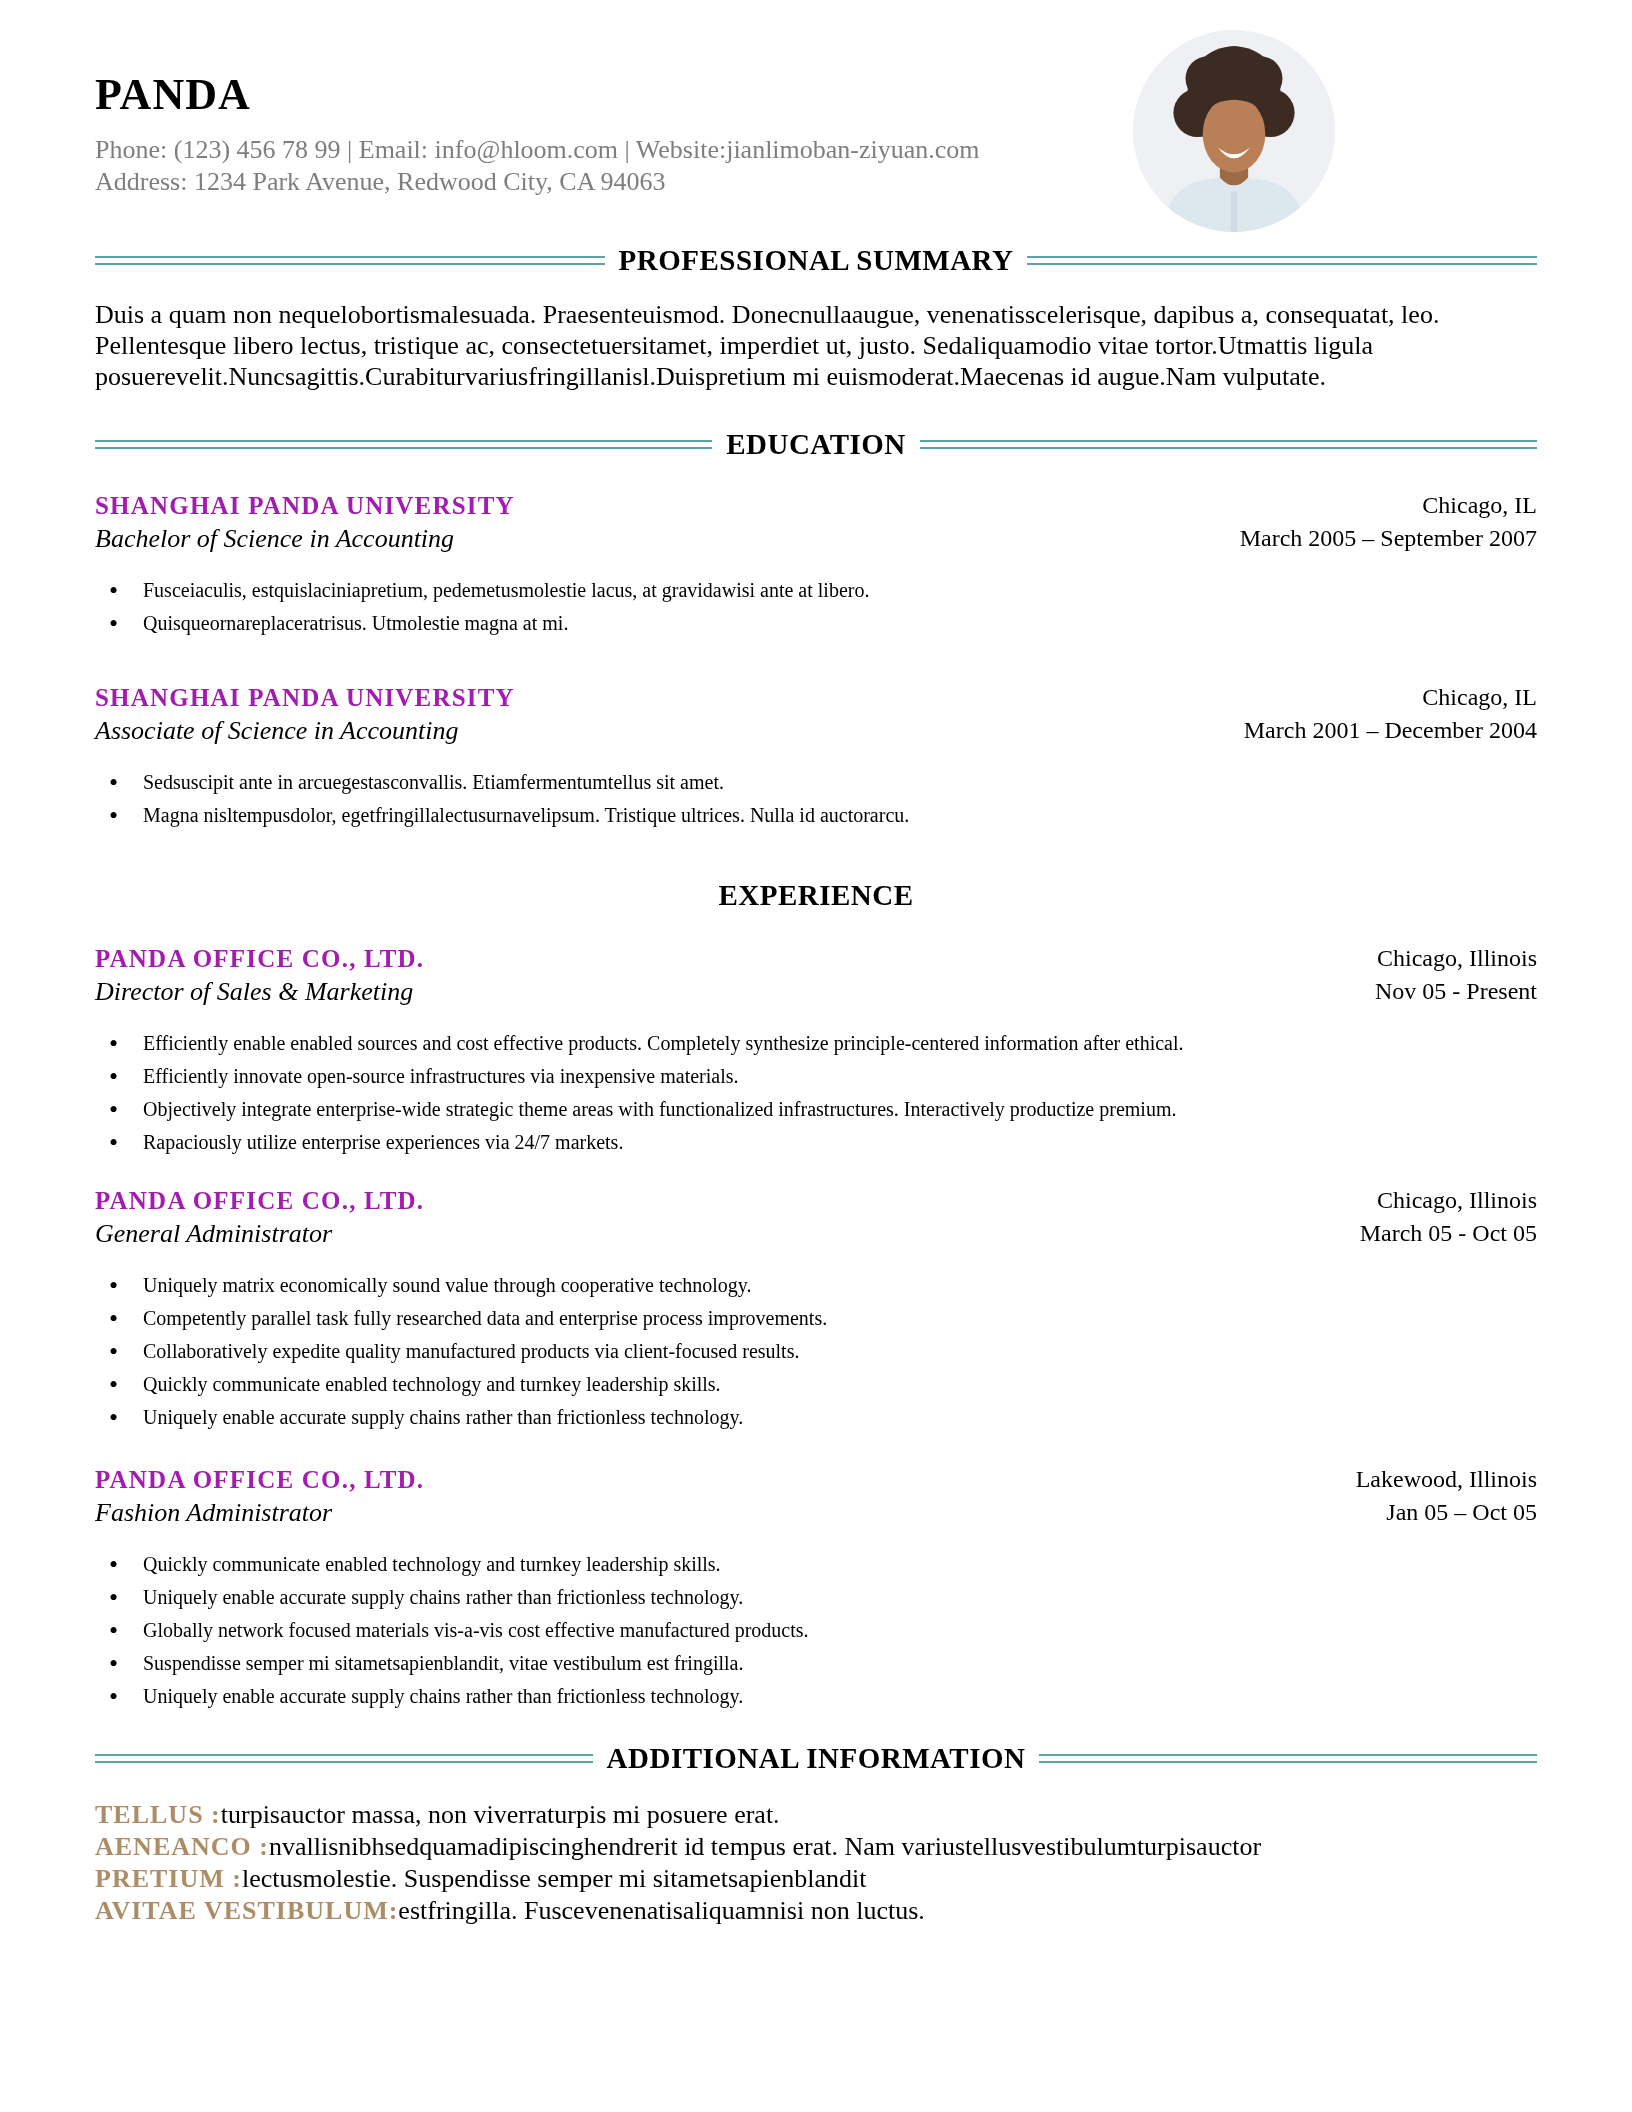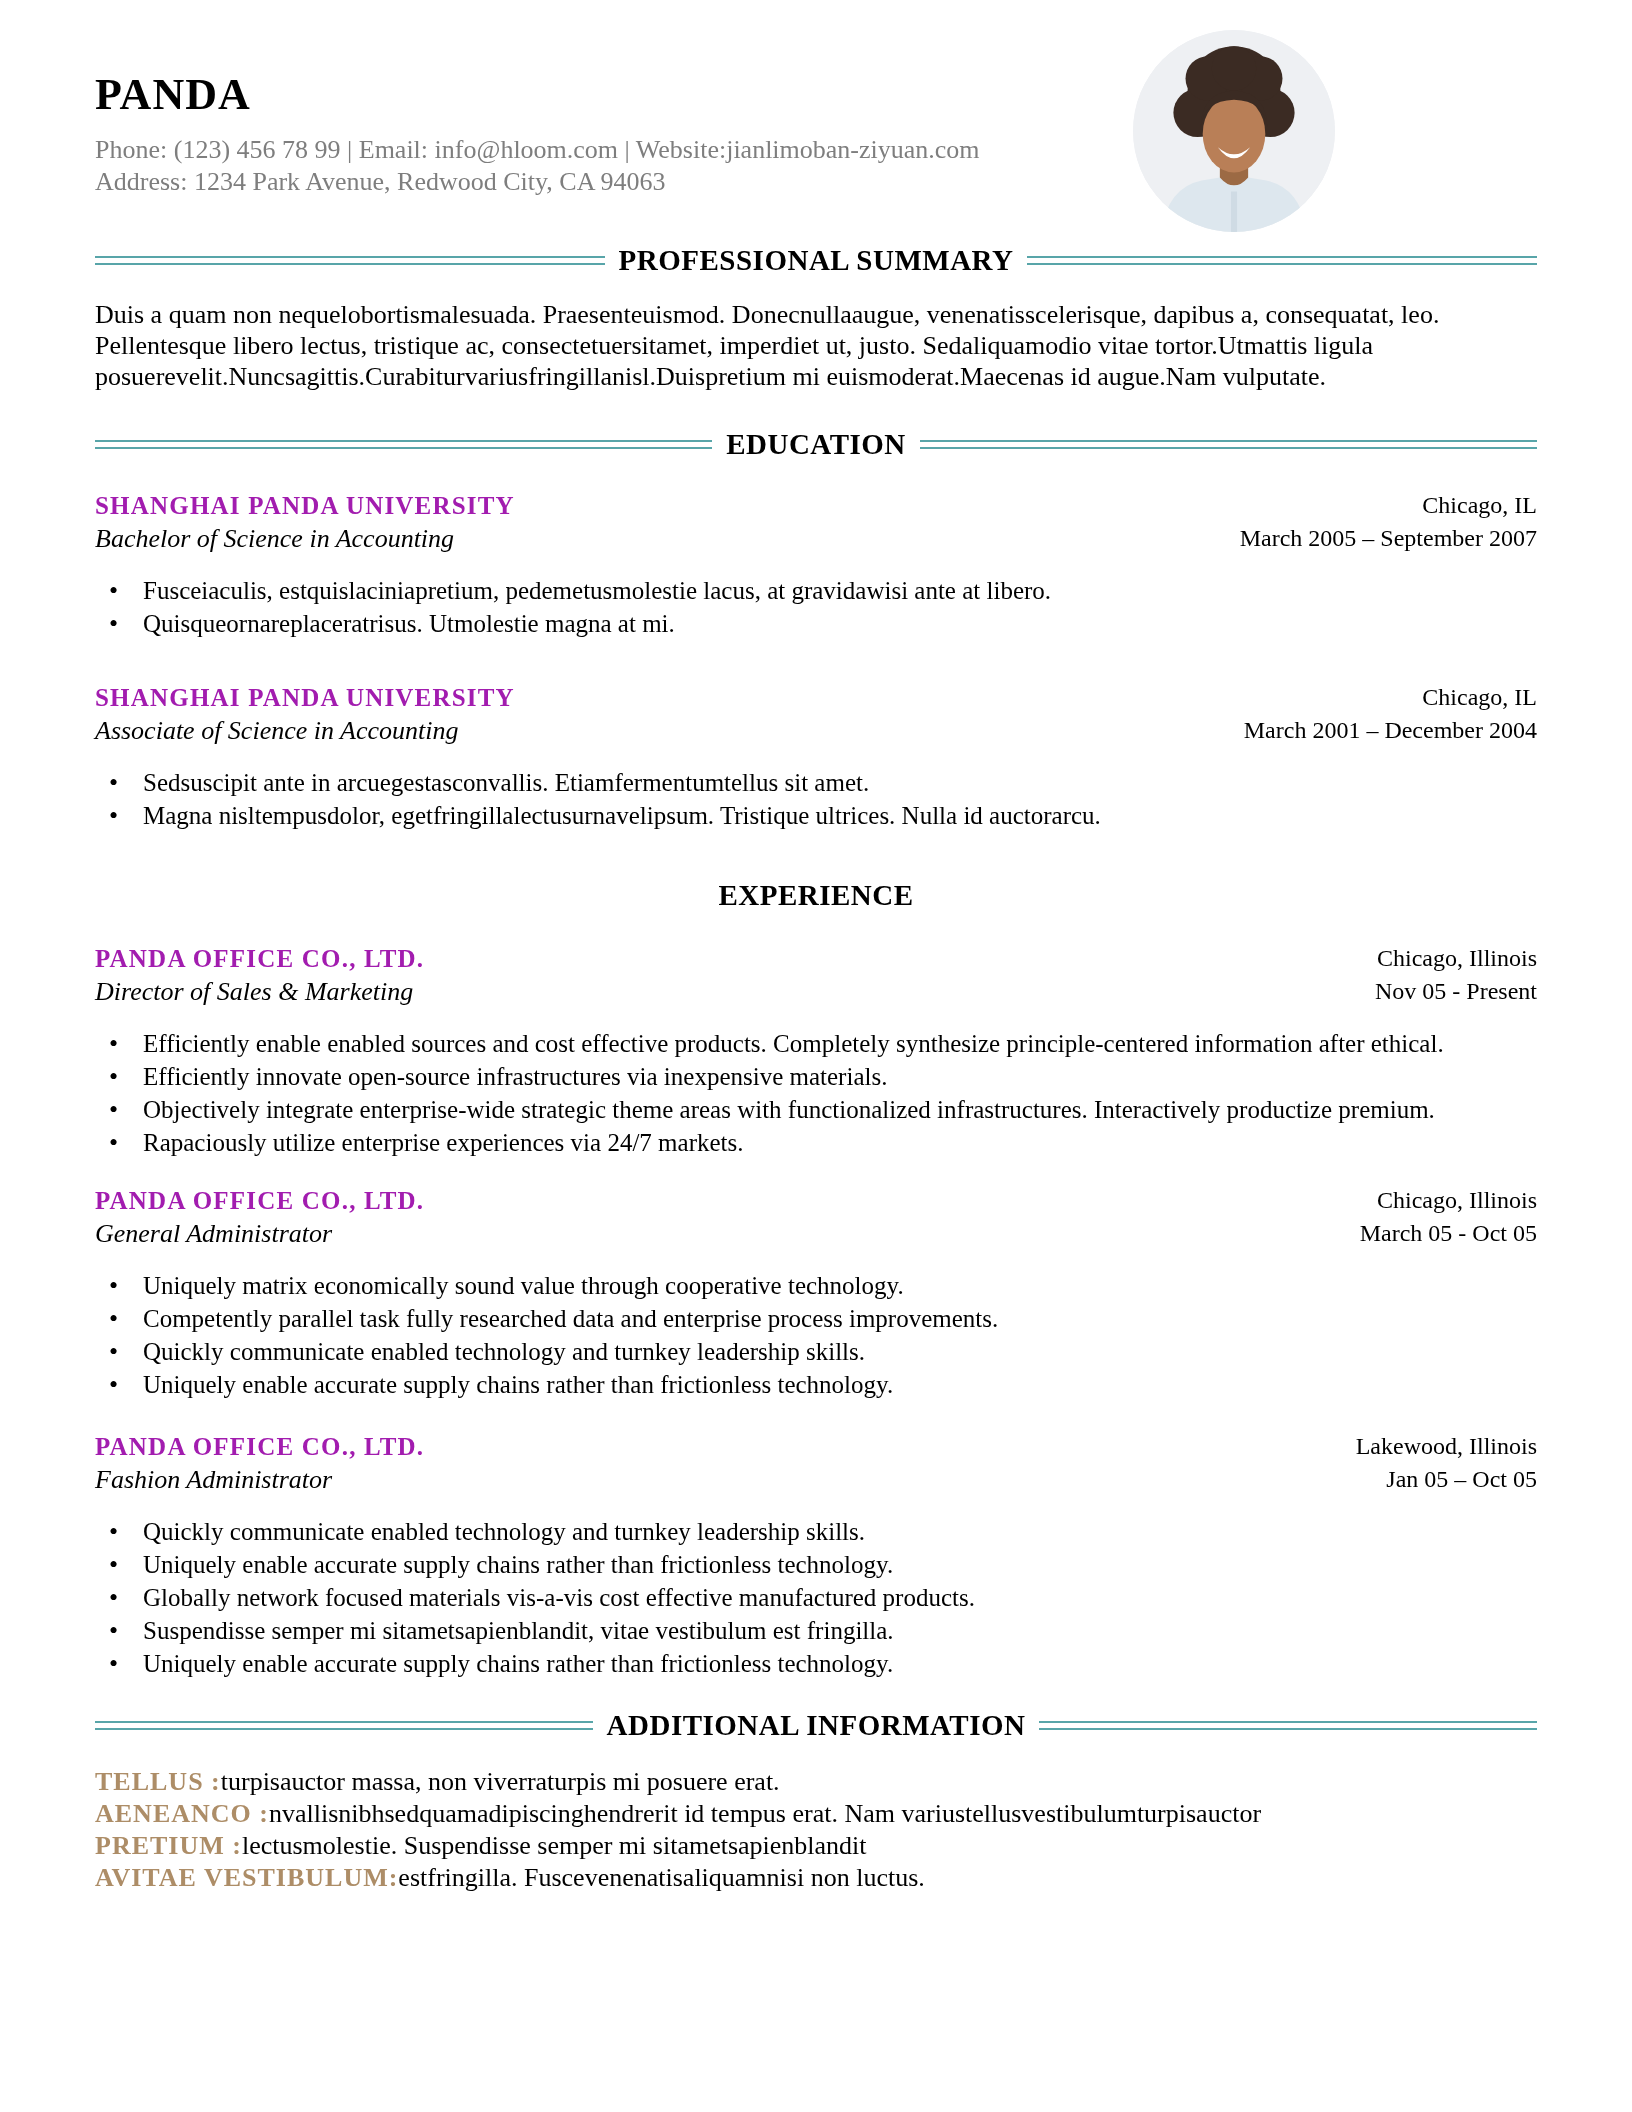--- a/index.html
+++ b/index.html
@@ -51,21 +51,21 @@
   .role { font-size:26px; font-style:italic; line-height:33px; }
   .entry-right { text-align:right; font-size:24px; line-height:33px; white-space:nowrap; }
   .m-e1 { margin-top:28px; }
   .m-e2 { margin-top:42px; }
   .m-x1 { margin-top:26px; }
   .m-x2 { margin-top:26px; }
   .m-x3 { margin-top:30px; }
 
   .bullets { list-style:none; margin:20px 0 0 0; padding:0; }
   .bullets li {
-    font-size:25px; line-height:31px;
+    font-size:20px; line-height:31px;
     margin:0 0 2px 12px; padding-left:36px; position:relative;
   }
   .bullets li::before {
     content:"\2022"; position:absolute; left:2px; top:0;
     font-size:26px; line-height:31px;
   }
 
   
   .ai-list { margin-top:24px; }
   .ai-item { font-size:26px; line-height:32px; }
@@ -183,20 +183,21 @@
         <div class="role">General Administrator</div>
       </div>
       <div class="entry-right">
         <div>Chicago, Illinois</div>
         <div>March 05 - Oct 05</div>
       </div>
     </div>
     <ul class="bullets">
       <li>Uniquely matrix economically sound value through cooperative technology.</li>
       <li>Competently parallel task fully researched data and enterprise process improvements.</li>
+      <li>Collaboratively expedite quality manufactured products via client-focused results.</li>
       <li>Quickly communicate enabled technology and turnkey leadership skills.</li>
       <li>Uniquely enable accurate supply chains rather than frictionless technology.</li>
     </ul>
   </div>
 
   <div class="entry m-x3">
     <div class="entry-head">
       <div class="entry-left">
         <div class="org">PANDA OFFICE CO., LTD.</div>
         <div class="role">Fashion Administrator</div>

